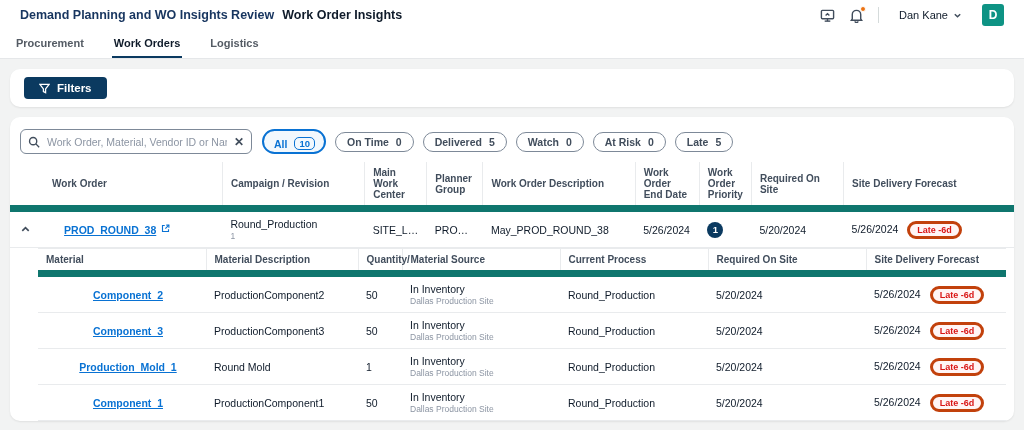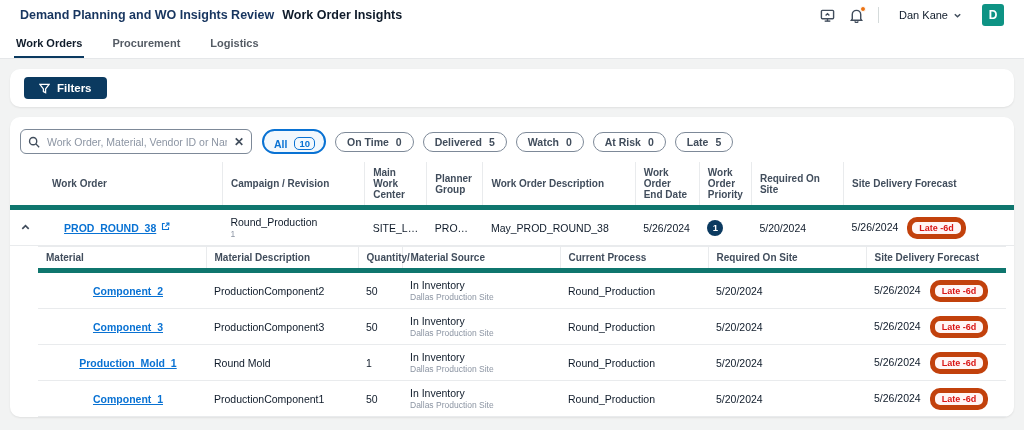--- a/index.html
+++ b/index.html
@@ -38,28 +38,28 @@
   .search-box input { flex:1; border:none; outline:none; font-size:10.5px; font-family:inherit; color:#414d5c; min-width:0; }
   .search-box input::placeholder { color:#8c95a3; }
   .clear-btn { background:none; border:none; padding:0; cursor:pointer; color:#414d5c; font-size:12px; font-weight:bold; line-height:1; }
   .chips { display:flex; align-items:center; gap:9px; }
   .chip { display:flex; align-items:center; gap:7px; border:1px solid #7d8998; border-radius:14px; background:#fff; padding:3px 11px; font-size:10.5px; font-weight:bold; color:#414d5c; cursor:pointer; }
   .chip.selected { border:2px solid #0972d3; color:#0972d3; background:#f2f8fd; padding:6px 9px 2px 10px; }
   .chip.selected .count { border:1px solid #0972d3; border-radius:5px; padding:0 4px; font-size:9.5px; }
   
   table { border-collapse:collapse; table-layout:fixed; }
   .wo-table { width:100%; }
-  th { text-align:left; font-size:10px; font-weight:bold; color:#414d5c; padding:5px 8px; border-bottom:5px solid #0f766e; vertical-align:middle; }
+  th { text-align:left; font-size:10px; font-weight:bold; color:#414d5c; padding:5px 8px; border-bottom:7px solid #0f766e; vertical-align:middle; }
   th.divider { border-right:1px solid #e9ebed; }
   td { font-size:10.5px; color:#0f1b2a; padding:6px 8px; border-bottom:1px solid #e9ebed; vertical-align:middle; }
   .link { color:#0972d3; font-weight:bold; text-decoration:underline; font-size:10.5px; cursor:pointer; white-space:nowrap;padding-left:12px; }
   .sub-text { font-size:8.5px; color:#8c95a3; margin-top:1px; }
   .caret-btn { background:none; border:none; cursor:pointer; color:#414d5c; padding:2px; display:flex; }
   .prio-badge { width:16px; height:16px; border-radius:50%; background:#0b3a60; color:#fff; font-size:9.5px; font-weight:bold; display:inline-flex; align-items:center; justify-content:center; }
-  .late-badge { display:inline-block; border:5px solid #c2410c; color:#d91515; background:#fff5f5; border-radius:10px; padding:1px 7px; font-size:9px; font-weight:bold; margin-left:6px; white-space:nowrap; }
+  .late-badge { display:inline-block; border:3px solid #c2410c; color:#d91515; background:#fff5f5; border-radius:10px; padding:1px 7px; font-size:9px; font-weight:bold; margin-left:6px; white-space:nowrap; }
   .nowrap { white-space:nowrap; }
   .ellipsis { white-space:nowrap; overflow:hidden; text-overflow:ellipsis; }
   
   .materials-title { font-size:11.5px; font-weight:bold; padding:9px 8px 7px 36px; }
   .materials-wrap { margin:0 10px 8px 28px; }
   .mat-table { width:100%; border-top:1px solid #e9ebed; }
   .mat-table th { font-size:10px; }
   .mat-cell-center { text-align:center; }
 </style>
 </head>
@@ -89,22 +89,22 @@
       <span>Dan Kane</span>
       <svg width="9" height="9" viewBox="0 0 10 10" fill="none" stroke="#414d5c" stroke-width="1.6">
           <path d="M2 3.5 5 6.5 8 3.5"></path>
         </svg>
     </button>
     <div class="avatar">D</div>
   </div>
 </div>
 
 <div class="tabbar">
+  <button class="tab">Procurement</button>
   <button class="tab active">Work Orders</button>
-  <button class="tab">Procurement</button>
   <button class="tab">Logistics</button>
 </div>
 
 <div class="card filters-card">
   <button class="filters-btn">
     <svg width="11" height="11" viewBox="0 0 12 12" fill="none" stroke="#fff" stroke-width="1.4">
         <path d="M1 1.5h10L7.2 6.5v4l-2.4-1.2V6.5z"></path>
       </svg>
     <span>Filters</span>
   </button>

